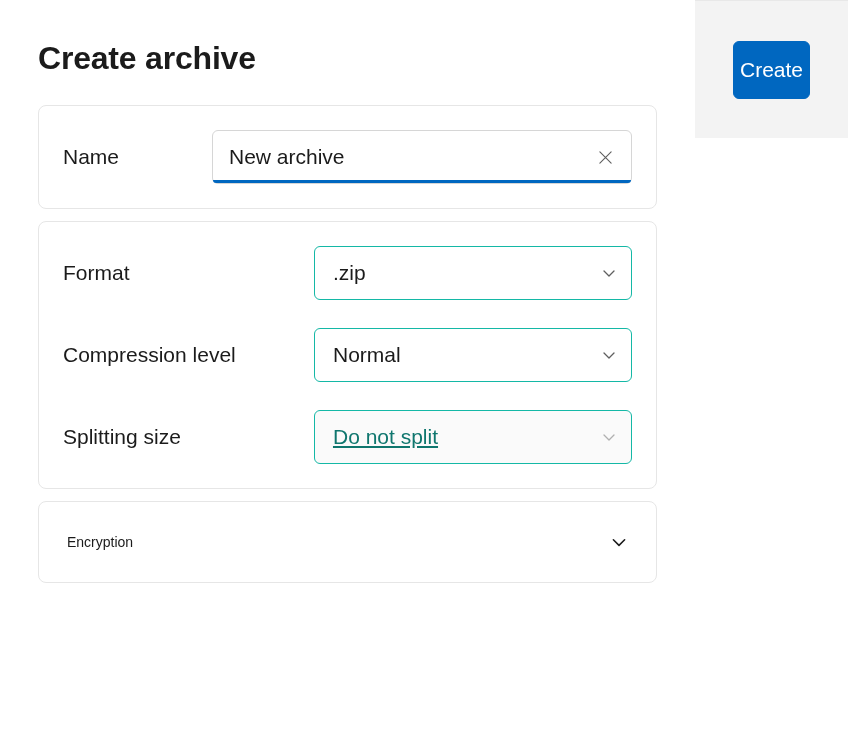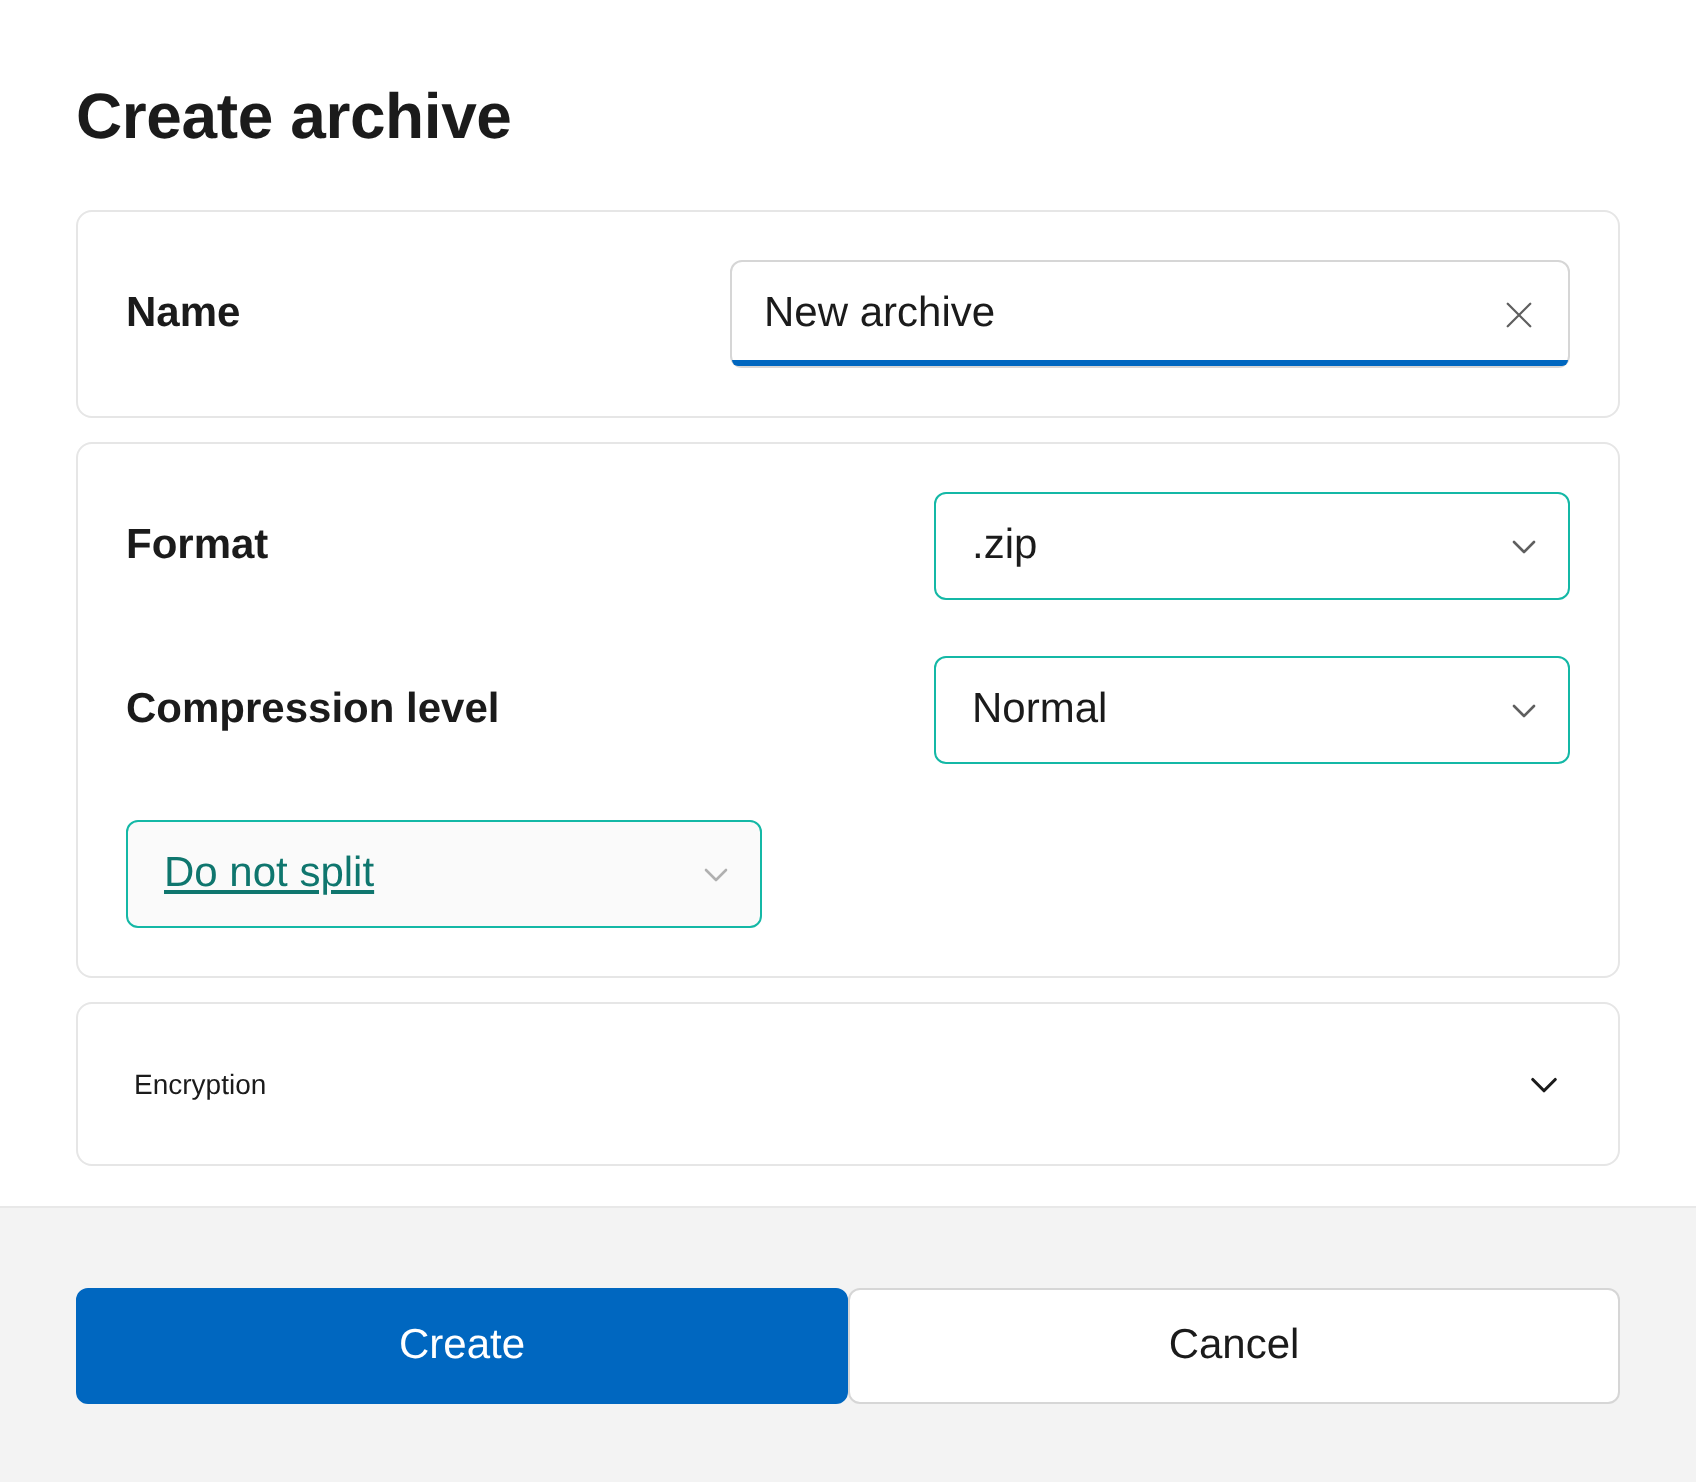--- a/index.html
+++ b/index.html
@@ -6,21 +6,21 @@
   html, body {
     margin: 0; padding: 0;
     width: 848px; height: 741px;
     font-family: "Segoe UI", -apple-system, Tahoma, sans-serif;
     background: #ffffff;
     color: #1b1b1b;
     overflow: hidden;
   }
   .page {
     width: 848px; height: 741px;
-    display: flex; flex-direction: column;
+    display: flex; flex-direction: row;
   }
   .content {
     flex: 1 1 auto;
     padding: 40px 38px 0 38px;
   }
   .title {
     font-size: 32px;
     font-weight: 600;
     margin: 0 0 28px 0;
     letter-spacing: -0.2px;
@@ -33,21 +33,21 @@
     margin-bottom: 12px;
   }
   .row {
     display: flex;
     align-items: center;
     justify-content: space-between;
   }
   .row + .row { margin-top: 28px; }
   .row-label {
     font-size: 21px;
-    font-weight: 700;
+    font-weight: 400;
     color: #1b1b1b;
   }
   
   .text-input-wrap {
     position: relative;
     width: 420px;
   }
   .text-input {
     width: 100%;
     height: 54px;
@@ -196,20 +196,21 @@
           <span>Normal</span>
           <span class="chevron">
             <svg width="16" height="16" viewBox="0 0 16 16" fill="none">
               <path d="M3 6 L8 11 L13 6" stroke="currentColor" stroke-width="1.3" stroke-linecap="round" stroke-linejoin="round"></path>
             </svg>
           </span>
         </div>
       </div>
 
       <div class="row">
+        <div class="row-label">Splitting size</div>
         <div class="select disabled">
           <span>Do not split</span>
           <span class="chevron">
             <svg width="16" height="16" viewBox="0 0 16 16" fill="none">
               <path d="M3 6 L8 11 L13 6" stroke="currentColor" stroke-width="1.3" stroke-linecap="round" stroke-linejoin="round"></path>
             </svg>
           </span>
         </div>
       </div>
 
@@ -223,17 +224,14 @@
         </svg>
       </span>
     </div>
 
   </div>
 
   <div class="footer">
     <button class="btn btn-primary">
       <span>Create</span>
     </button>
-    <button class="btn btn-secondary">
-      <span>Cancel</span>
-    </button>
   </div>
 </div>
 
 </body></html>

